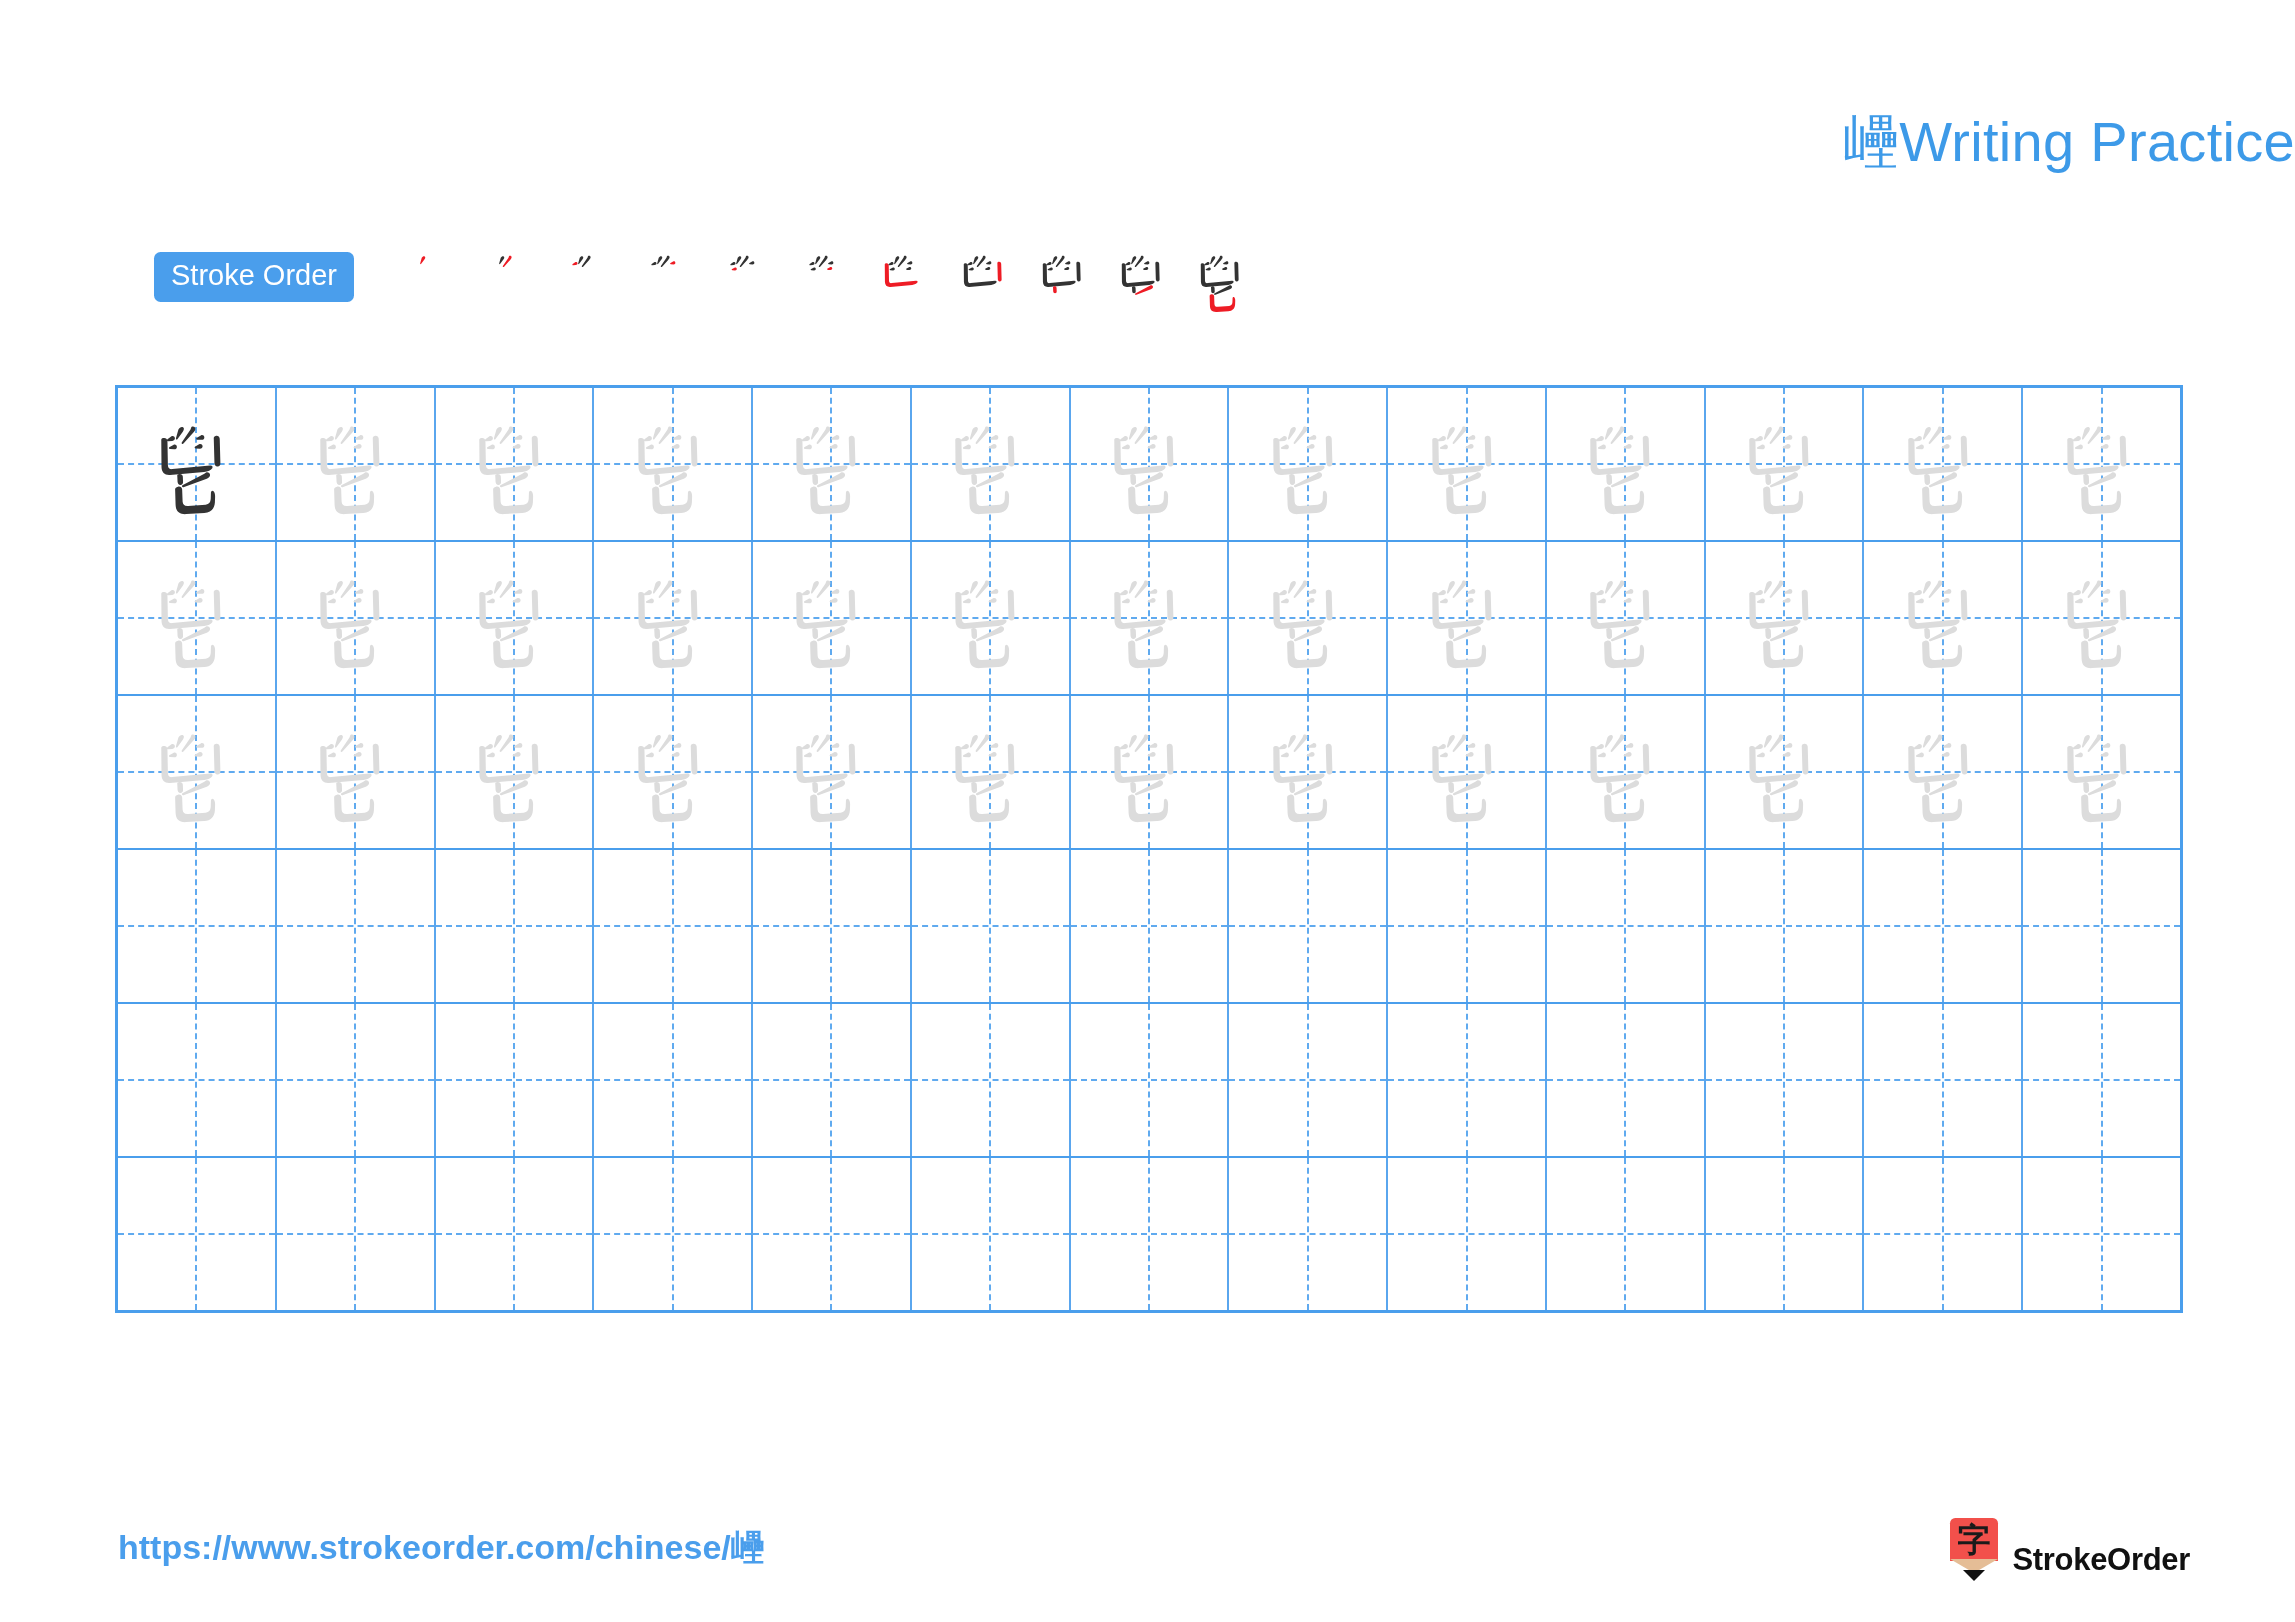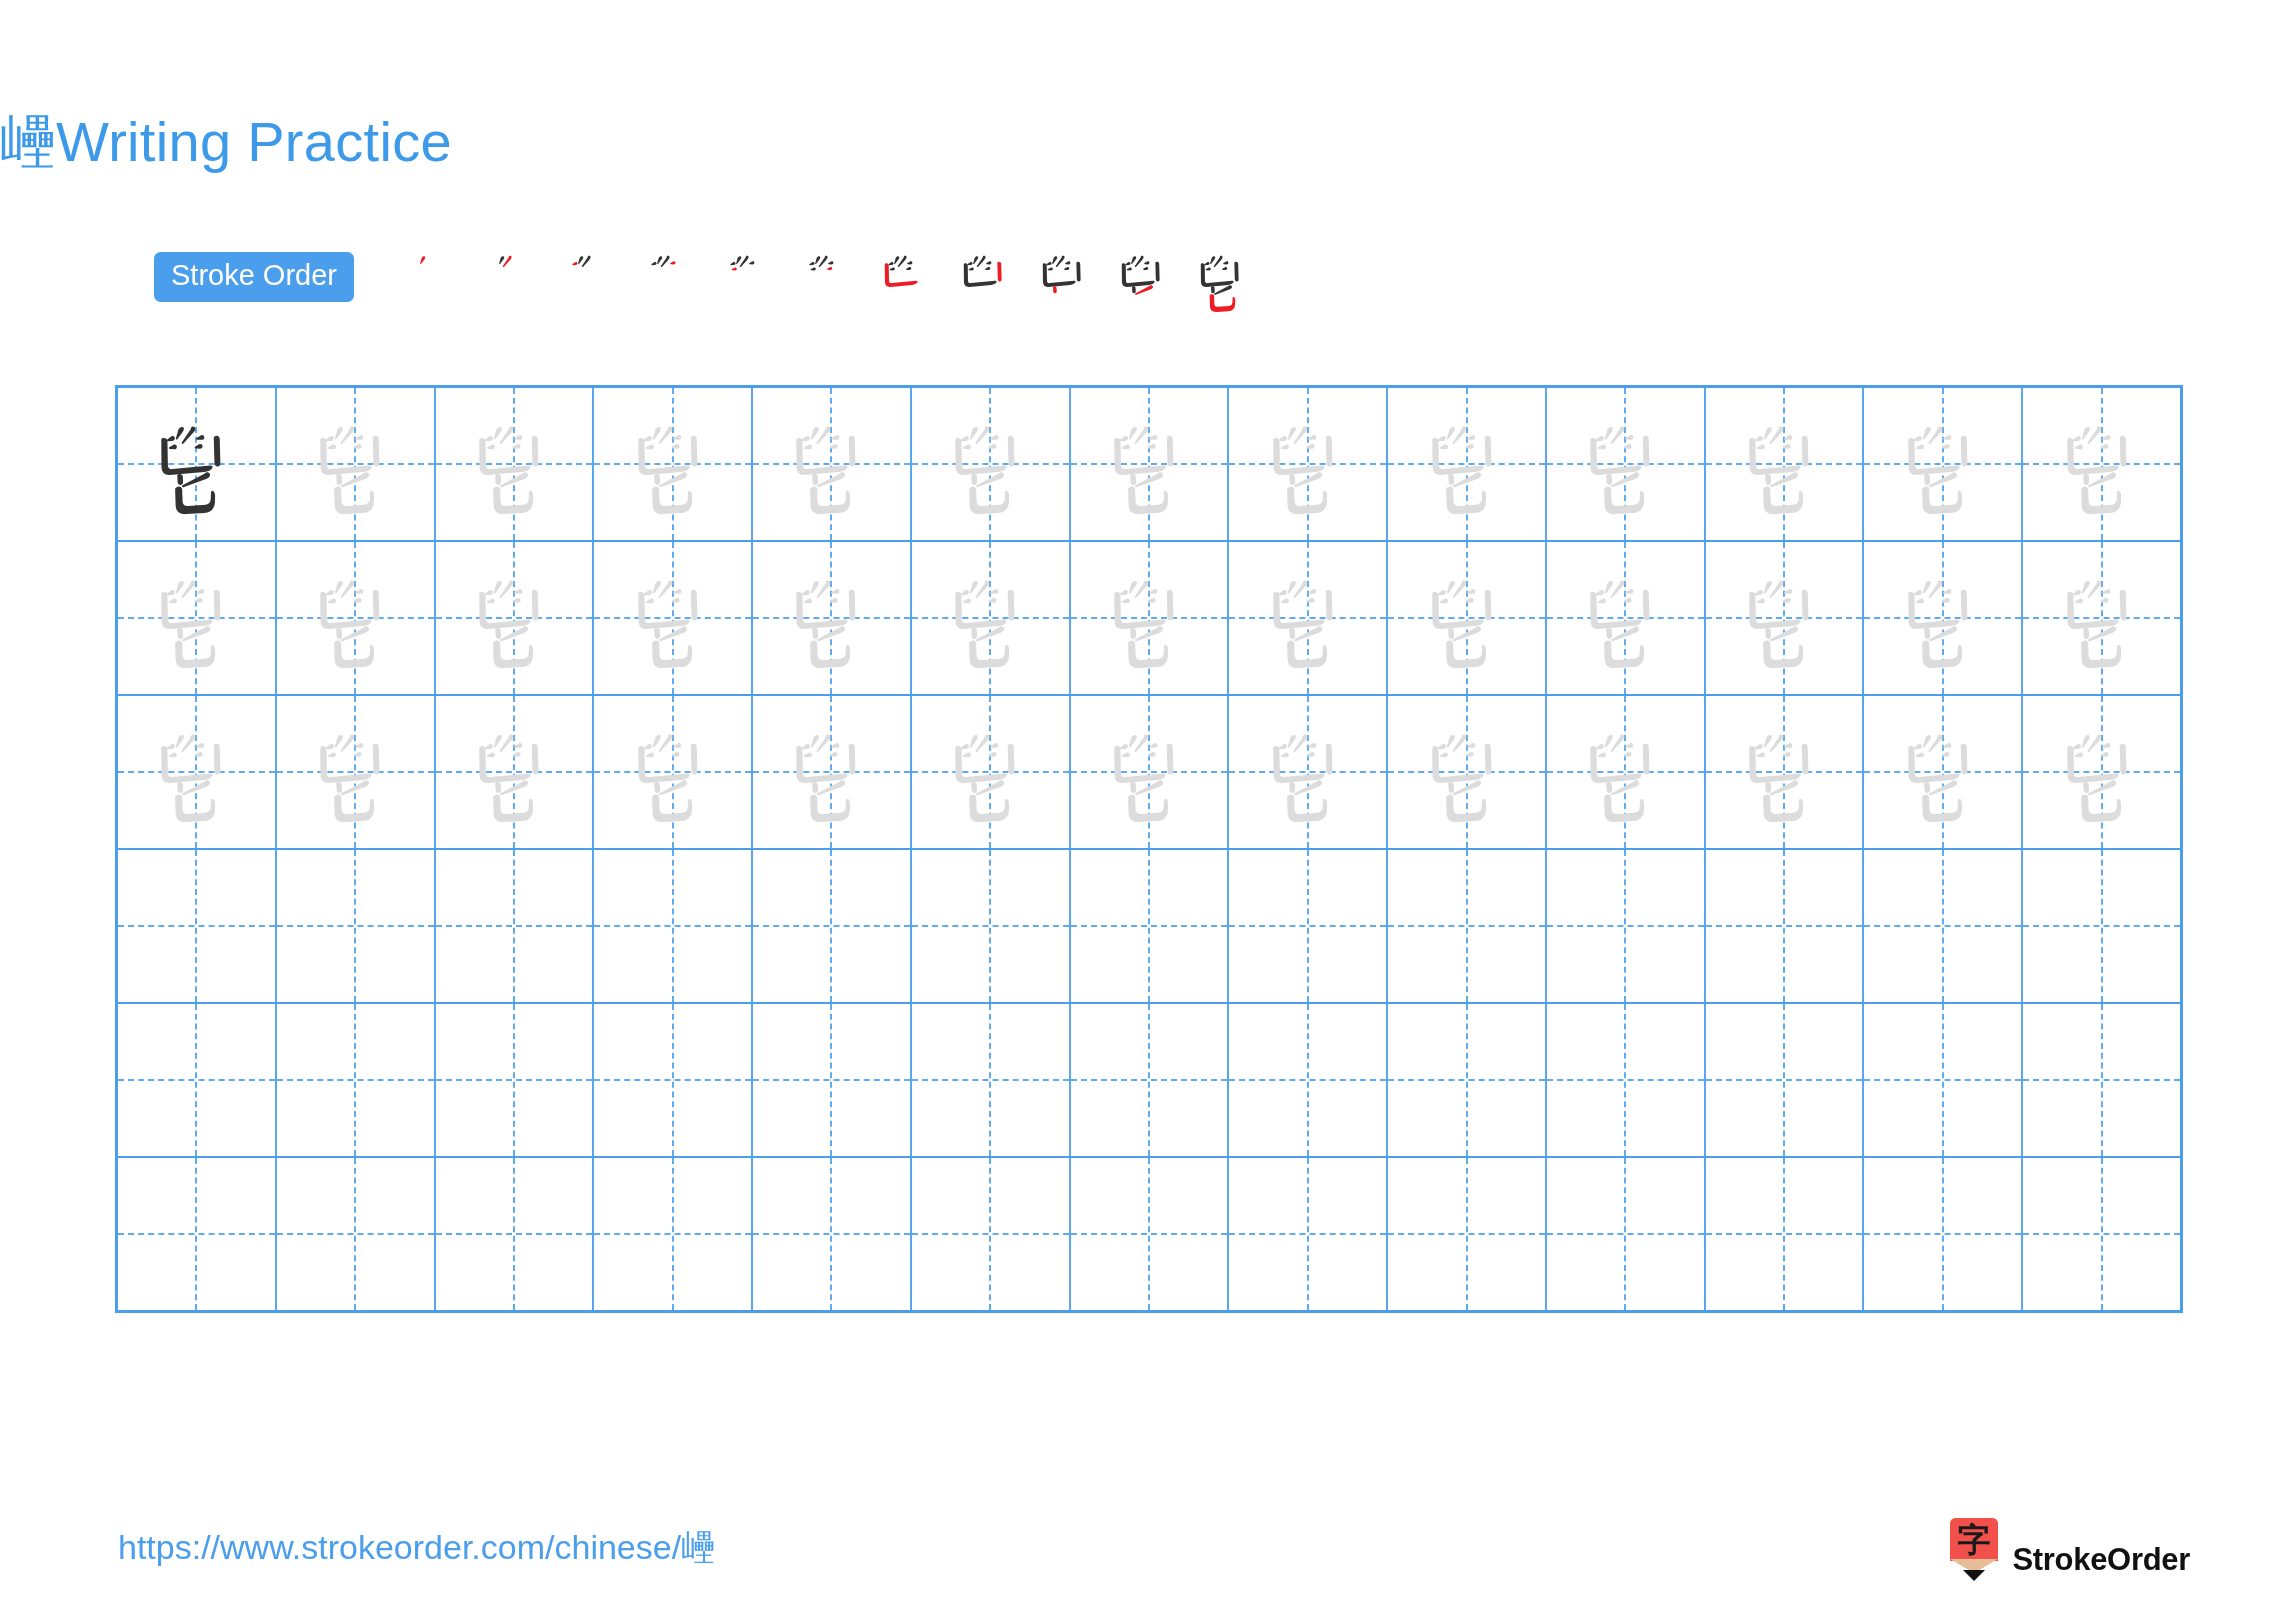--- a/index.html
+++ b/index.html
@@ -14,21 +14,21 @@
     position: relative;
     overflow: hidden;
   }
 
   
   .title-row {
     position: absolute;
     top: 105px;
     left: 0;
     width: 100%;
-    text-align: left;
+    text-align: right;
     white-space: nowrap;
   }
   .title-text {
     font-size: 56px;
     color: #3d9ae8;
     font-weight: 400;
     letter-spacing: 0.3px;
     line-height: 1;
     display: inline-block;
   }
@@ -143,20 +143,21 @@
   .glyph-light svg path { fill: #dcdcdc; }
 
   
   .footer-url {
     position: absolute;
     left: 118px;
     top: 1525px;
     font-size: 34px;
     color: #4a9eec;
     white-space: nowrap;
+    font-weight: bold;
   }
   .footer-logo {
     position: absolute;
     right: 105px;
     top: 1513px;
     display: flex;
     align-items: center;
     height: 72px;
   }
   .logo-mark {

